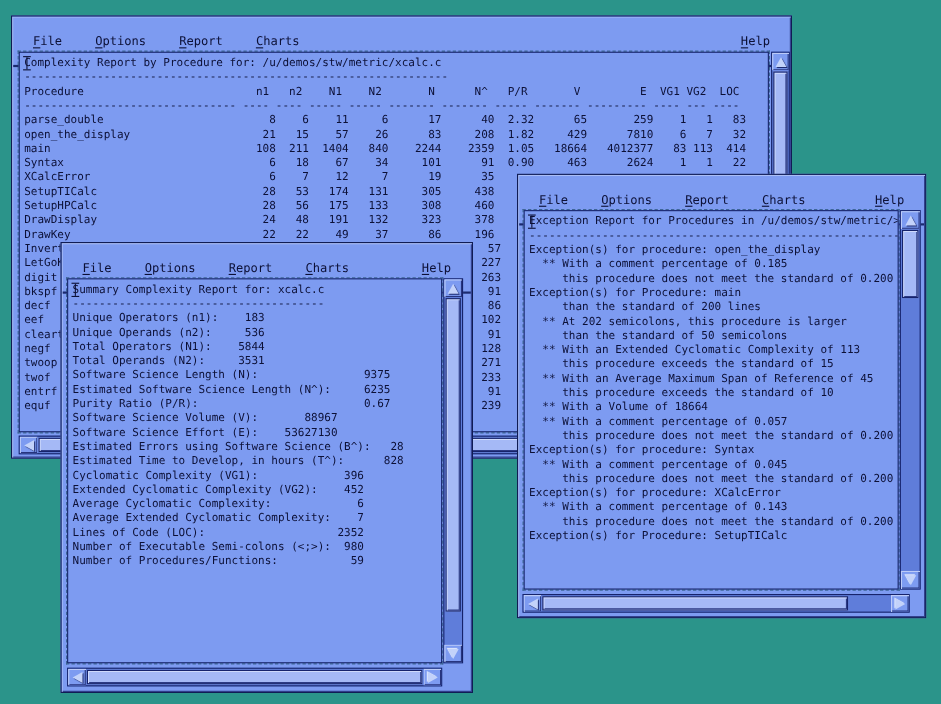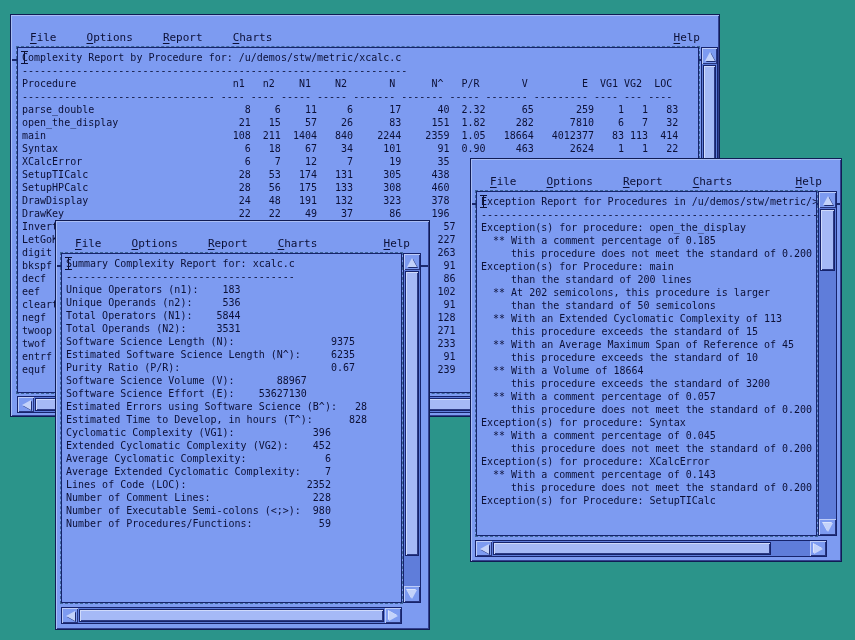--- a/index.html
+++ b/index.html
@@ -115,21 +115,21 @@
     <span class="menu-item accel"><u>H</u>elp</span>
   </div>
   <div class="textarea">
     <span class="ibeam"></span>
     <div class="text-lines">
         <div>Complexity Report by Procedure for: /u/demos/stw/metric/xcalc.c</div>
         <div>----------------------------------------------------------------</div>
         <div>Procedure                          n1   n2    N1    N2       N      N^   P/R       V         E  VG1 VG2  LOC</div>
         <div>-------------------------------- ---- ---- ----- ----- ------- ------- ----- ------- --------- ---- --- ----</div>
         <div>parse_double                         8    6    11     6      17      40  2.32      65       259    1   1   83</div>
-        <div>open_the_display                    21   15    57    26      83     151  1.82     282      7810    6   7   32</div>
+        <div>open_the_display                    21   15    57    26      83     208  1.82     429      7810    6   7   32</div>
         <div>main                               108  211  1404   840    2244    2359  1.05   18664   4012377   83 113  414</div>
         <div>Syntax                               6   18    67    34     101      91  0.90     463      2624    1   1   22</div>
         <div>XCalcError                           6    7    12     7      19      35</div>
         <div>SetupTICalc                         28   53   174   131     305     438</div>
         <div>SetupHPCalc                         28   56   175   133     308     460</div>
         <div>DrawDisplay                         24   48   191   132     323     378</div>
         <div>DrawKey                             22   22    49    37      86     196</div>
         <div>Invert                                                                57</div>
         <div>LetGoK                                                               227</div>
         <div>digit                                                                263</div>
@@ -185,21 +185,20 @@
         <div>     this procedure does not meet the standard of 0.200</div>
         <div>Exception(s) for Procedure: main</div>
         <div>     than the standard of 200 lines</div>
         <div>  ** At 202 semicolons, this procedure is larger</div>
         <div>     than the standard of 50 semicolons</div>
         <div>  ** With an Extended Cyclomatic Complexity of 113</div>
         <div>     this procedure exceeds the standard of 15</div>
         <div>  ** With an Average Maximum Span of Reference of 45</div>
         <div>     this procedure exceeds the standard of 10</div>
         <div>  ** With a Volume of 18664</div>
-        <div>     this procedure exceeds the standard of 3200</div>
         <div>  ** With a comment percentage of 0.057</div>
         <div>     this procedure does not meet the standard of 0.200</div>
         <div>Exception(s) for procedure: Syntax</div>
         <div>  ** With a comment percentage of 0.045</div>
         <div>     this procedure does not meet the standard of 0.200</div>
         <div>Exception(s) for procedure: XCalcError</div>
         <div>  ** With a comment percentage of 0.143</div>
         <div>     this procedure does not meet the standard of 0.200</div>
         <div>Exception(s) for Procedure: SetupTICalc</div>
       </div>
@@ -249,21 +248,20 @@
         <div>Purity Ratio (P/R):                         0.67</div>
         <div>Software Science Volume (V):       88967</div>
         <div>Software Science Effort (E):    53627130</div>
         <div>Estimated Errors using Software Science (B^):   28</div>
         <div>Estimated Time to Develop, in hours (T^):      828</div>
         <div>Cyclomatic Complexity (VG1):             396</div>
         <div>Extended Cyclomatic Complexity (VG2):    452</div>
         <div>Average Cyclomatic Complexity:             6</div>
         <div>Average Extended Cyclomatic Complexity:    7</div>
         <div>Lines of Code (LOC):                    2352</div>
-        <div>Number of Comment Lines:                 228</div>
         <div>Number of Executable Semi-colons (&lt;;&gt;):  980</div>
         <div>Number of Procedures/Functions:           59</div>
       </div>
   </div>
   <div class="vscroll">
     <div class="sb-btn sb-up">
         <div class="tri-up"></div>
       </div>
     <div class="thumb"></div>
     <div class="sb-btn sb-down">

